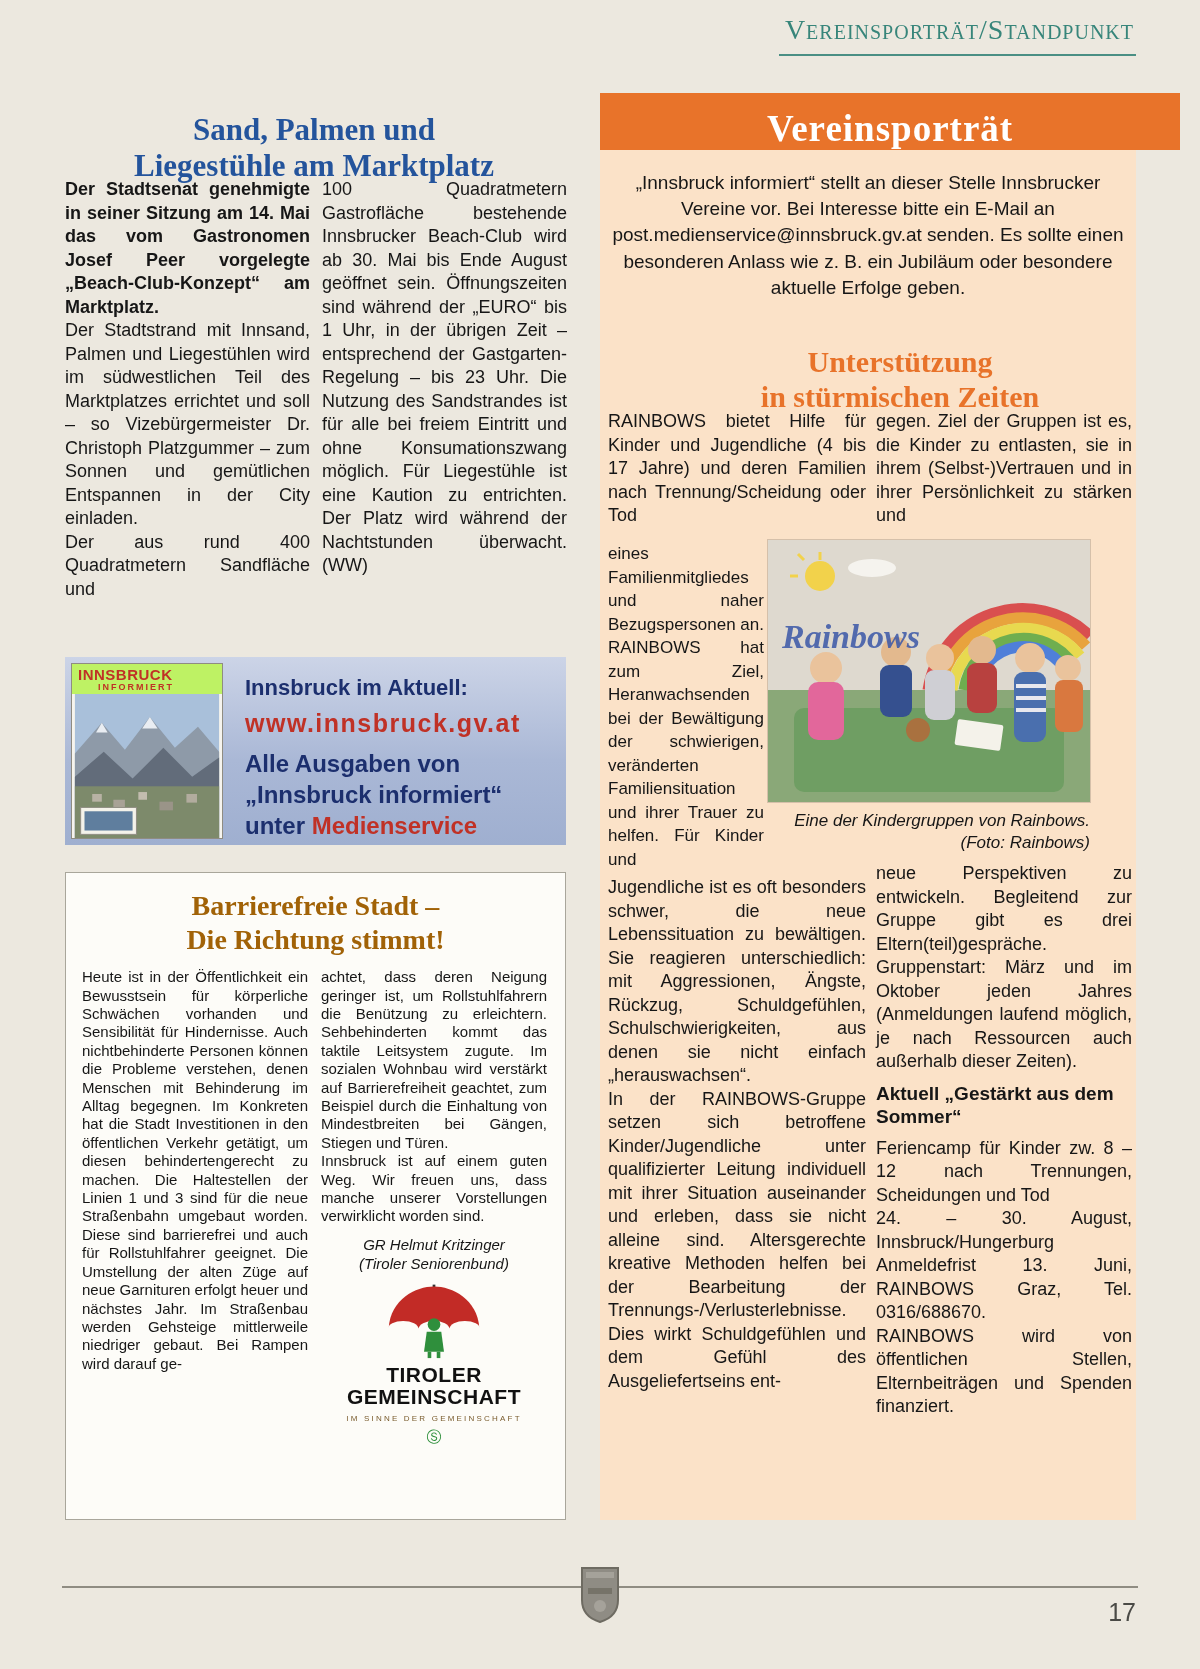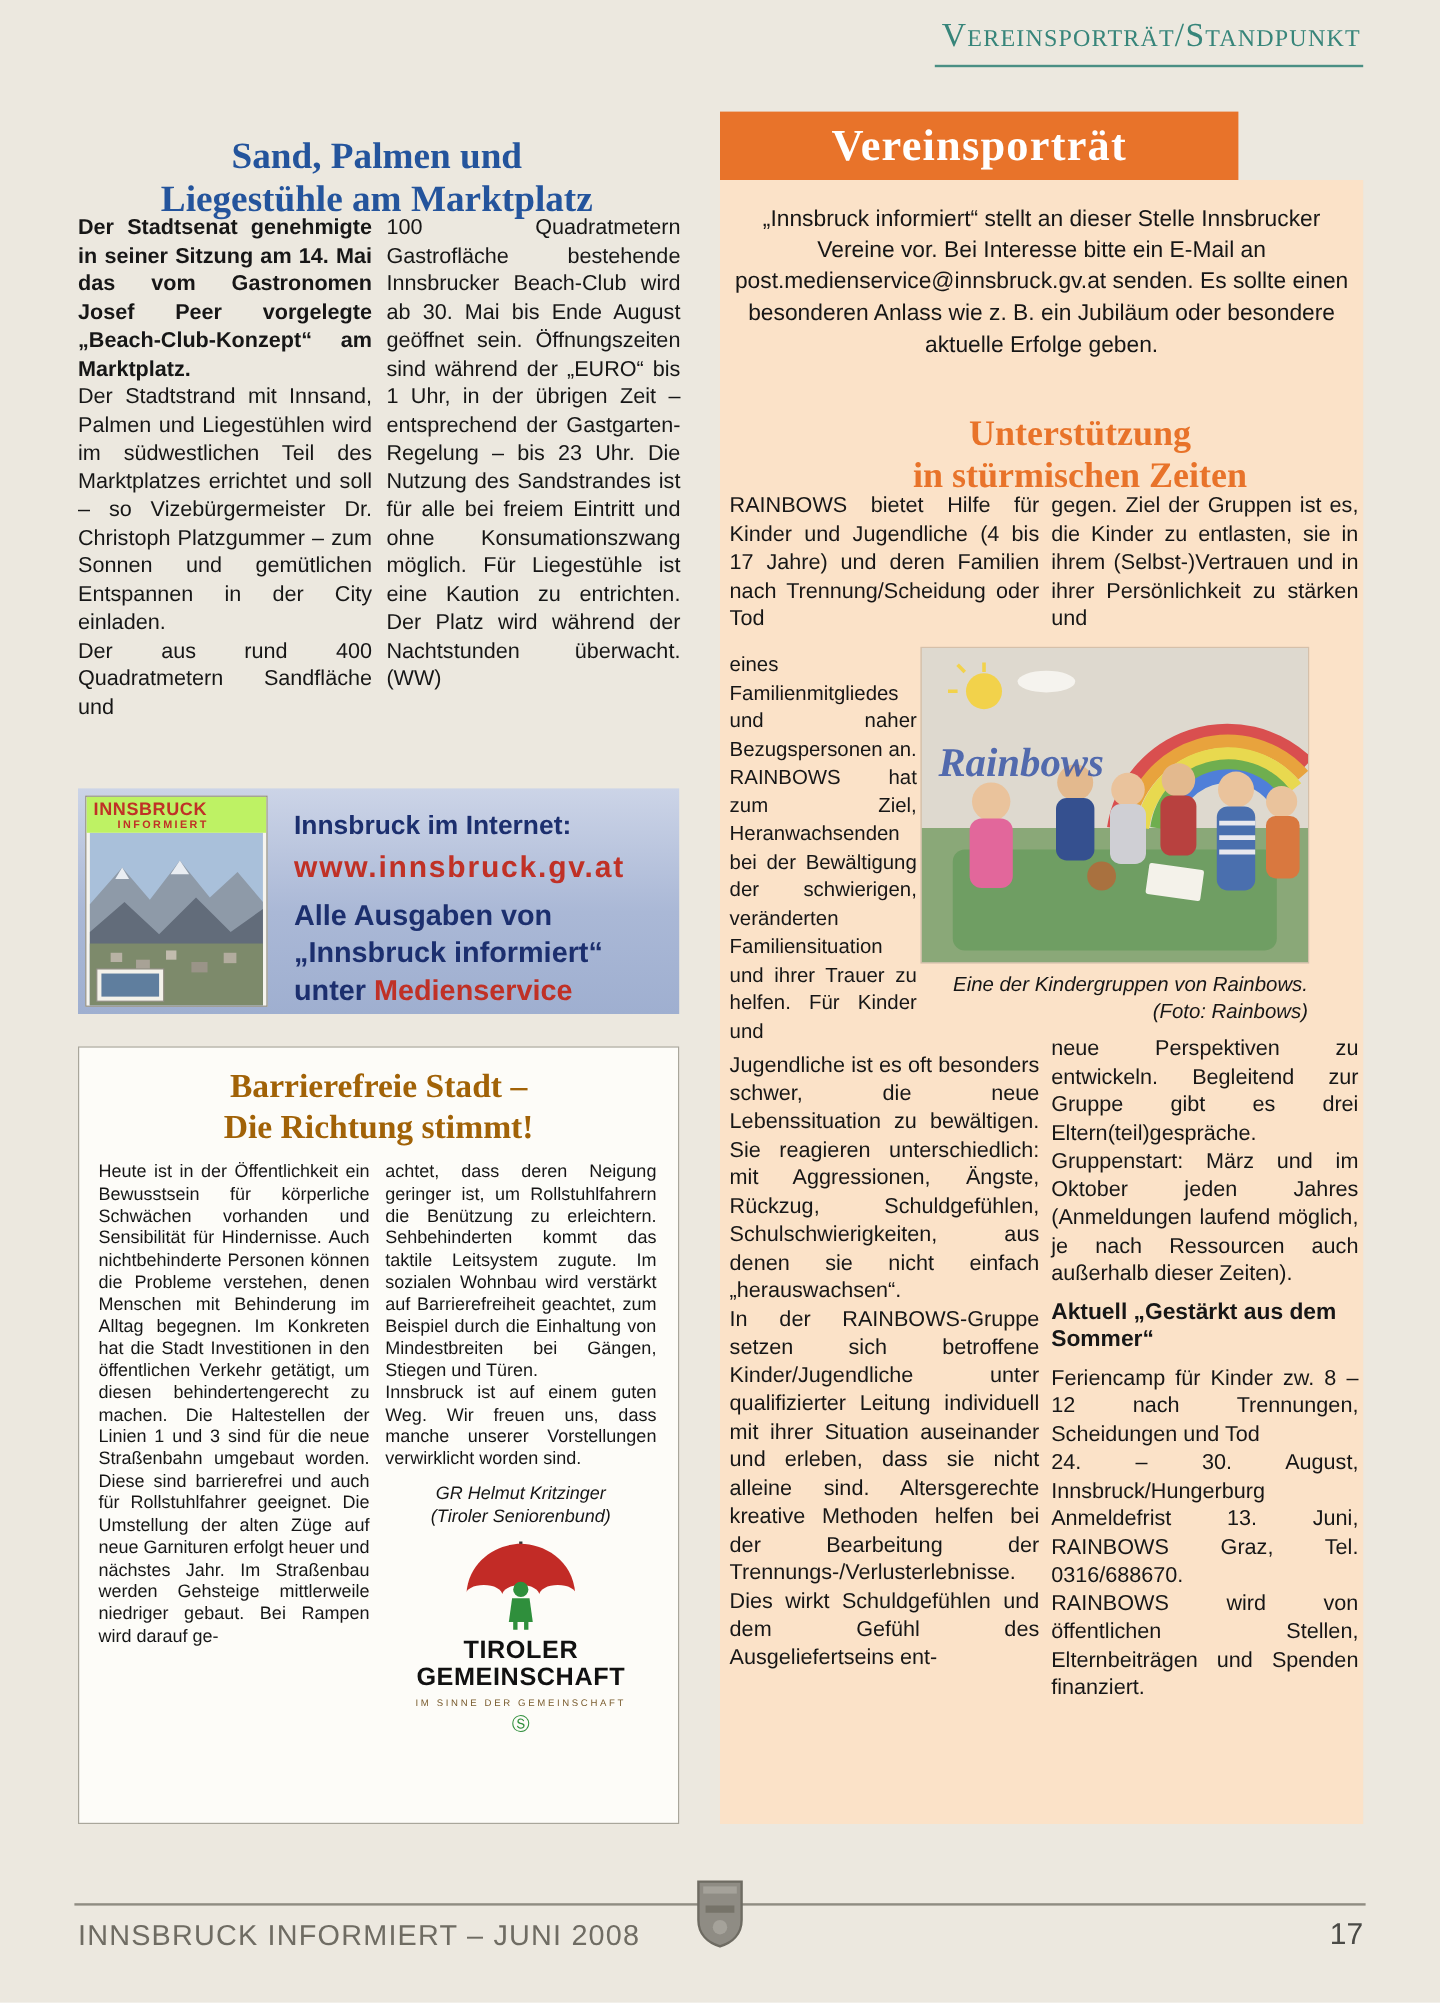--- a/index.html
+++ b/index.html
@@ -65,22 +65,22 @@
   .barrier-col { width:226px; font-size:15px; line-height:18.4px; }
   .barrier-col p { margin:0; }
   .barrier-sig { margin-top:10px; text-align:center; font-style:italic; font-size:15px; line-height:1.25; }
   .sb-logo { margin-top:8px; text-align:center; }
   .sb-name { font-weight:bold; font-size:21px; letter-spacing:0.5px; line-height:1.04; color:#111; }
   .sb-small { font-size:8px; letter-spacing:2.2px; color:#7a5c2e; margin-top:3px; }
   .sb-symbol { color:#2f8f3c; font-size:15px; line-height:1.1; }
 
   
   .vp-banner {
-    position:absolute; left:600px; top:93px; width:432px; height:57px;
-    background:#e8732a; display:flex; align-items:center; justify-content:center;
+    position:absolute; left:600px; top:93px; width:580px; height:57px;
+    background:#e8732a; display:flex; align-items:flex-end; justify-content:center;
   }
   .vp-banner-title {
     color:#ffffff; font-family:"Liberation Serif", serif; font-weight:bold;
     font-size:37px; letter-spacing:1px;
   }
   .vp-bg { position:absolute; left:600px; top:150px; width:536px; height:1370px; background:#fbe2c8; }
   .vp-intro { position:absolute; left:612px; top:170px; width:512px; text-align:center; font-size:19px; line-height:1.38; }
   .vp-heading {
     position:absolute; left:632px; top:320px; width:536px; text-align:center;
     font-family:"Liberation Serif", serif; font-weight:bold; font-size:30px;
@@ -147,21 +147,21 @@
         <rect x="18" y="104" width="10" height="8" fill="#b8b2a4"></rect>
         <rect x="40" y="110" width="12" height="9" fill="#a8a296"></rect>
         <rect x="66" y="102" width="9" height="8" fill="#c2bcae"></rect>
         <rect x="88" y="112" width="14" height="9" fill="#9a9488"></rect>
         <rect x="116" y="104" width="11" height="9" fill="#b2ac9e"></rect>
         <rect x="6" y="118" width="58" height="28" fill="#f4f2ea" stroke="#8f8c82"></rect>
         <rect x="10" y="122" width="50" height="20" fill="#5f7e9e"></rect>
       </svg>
     </div>
     <div class="inet-text">
-      <div class="inet-line1">Innsbruck im Internet:</div>
+      <div class="inet-line1">Innsbruck im Aktuell:</div>
       <div class="inet-url">www.innsbruck.gv.at</div>
       <div class="inet-line2">Alle Ausgaben von</div>
       <div class="inet-line3">„Innsbruck informiert“</div>
       <div class="inet-line4"><span>unter </span><span class="inet-link">Medienservice</span></div>
     </div>
   </div>
 
   <div class="barrier-box">
     <h2 class="barrier-title serif ml">Barrierefreie Stadt –
 Die Richtung stimmt!</h2>
@@ -251,21 +251,20 @@
   <div class="vpt vp-rcol">
     <p class="just ml">neue Perspektiven zu entwickeln. Begleitend zur Gruppe gibt es drei Eltern(teil)gespräche. Gruppenstart: März und im Oktober jeden Jahres (Anmeldungen laufend möglich, je nach Ressourcen auch außerhalb dieser Zeiten).</p>
     <p class="vp-subhead">Aktuell „Gestärkt aus dem Sommer“</p>
     <p class="just ml">Feriencamp für Kinder zw. 8 – 12 nach Trennungen, Scheidungen und Tod
 24. – 30. August, Innsbruck/Hungerburg
 Anmeldefrist 13. Juni, RAINBOWS Graz, Tel. 0316/688670.
 RAINBOWS wird von öffentlichen Stellen, Elternbeiträgen und Spenden finanziert.</p>
   </div>
 
   <div class="footer-rule"></div>
-  <div class="footer-left">INNSBRUCK INFORMIERT – JUNI 2008</div>
   <div class="footer-page">17</div>
   <svg class="footer-shield" width="44" height="58" viewBox="0 0 44 58">
     <path d="M4,2 L40,2 L40,34 C40,46 32,53 22,56 C12,53 4,46 4,34 Z" fill="#8f8c84" stroke="#6e6b62" stroke-width="2"></path>
     <rect x="8" y="6" width="28" height="6" fill="#a5a29a"></rect>
     <path d="M10,22 L34,22 L34,28 L10,28 Z" fill="#767369"></path>
     <circle cx="22" cy="40" r="6" fill="#a5a29a"></circle>
   </svg>
 
 </div>
 

